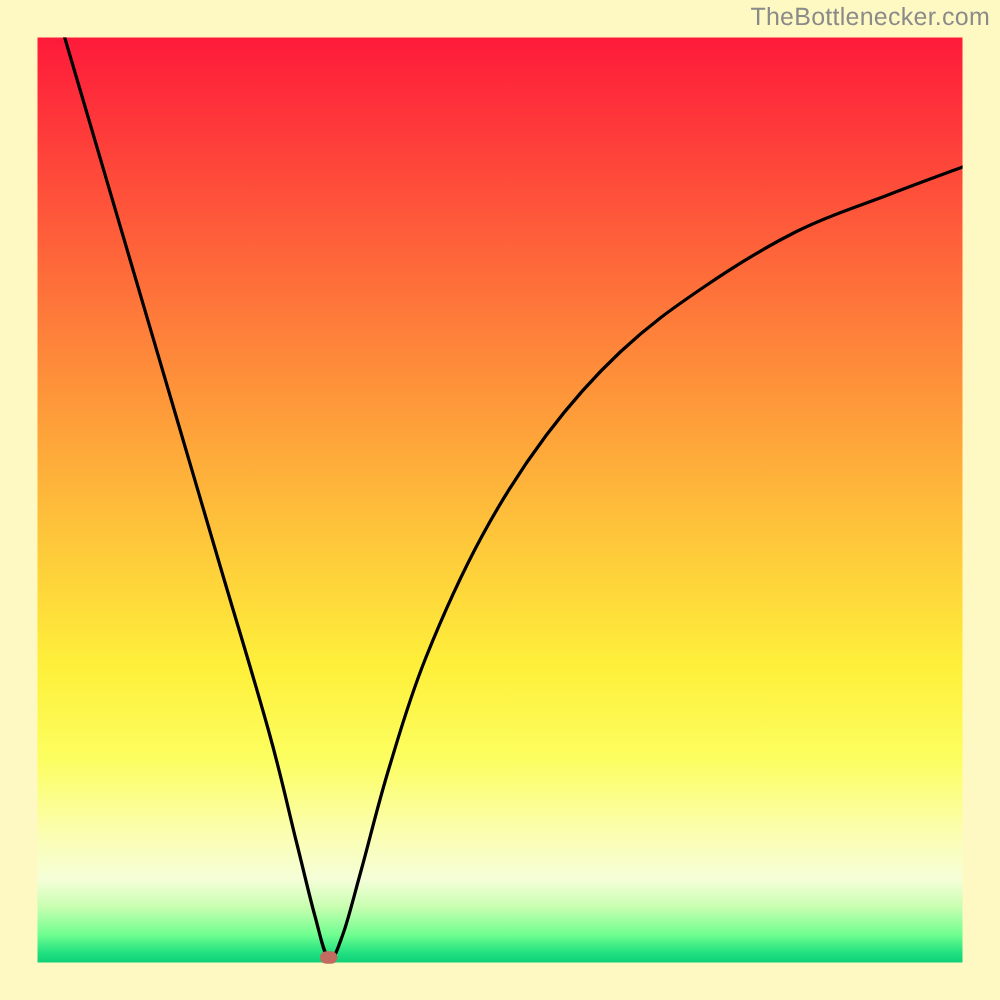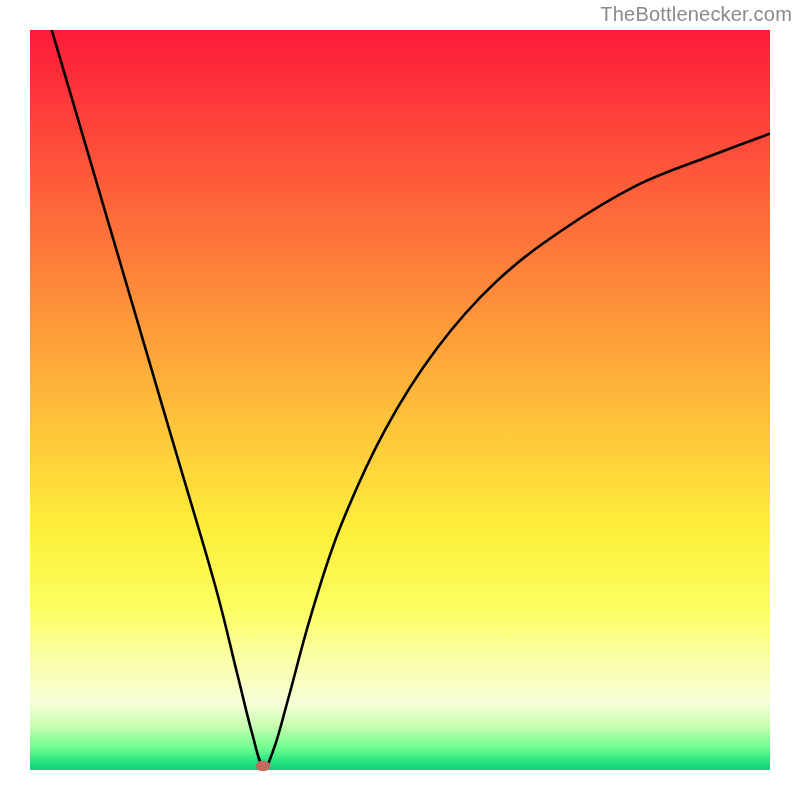--- a/index.html
+++ b/index.html
@@ -9,21 +9,21 @@
     height: 800px;
     background: #000;
     overflow: hidden;
   }
   .frame {
     position: absolute;
     left: 0;
     top: 0;
     width: 800px;
     height: 800px;
-    background: #ffffff;
+    background: #fef9c3;
   }
   .plot {
     position: absolute;
     left: 30px;
     top: 30px;
     width: 740px;
     height: 740px;
     background: linear-gradient(to bottom,
       #fe1a3a 0%,
       #fe3a3a 10%,

